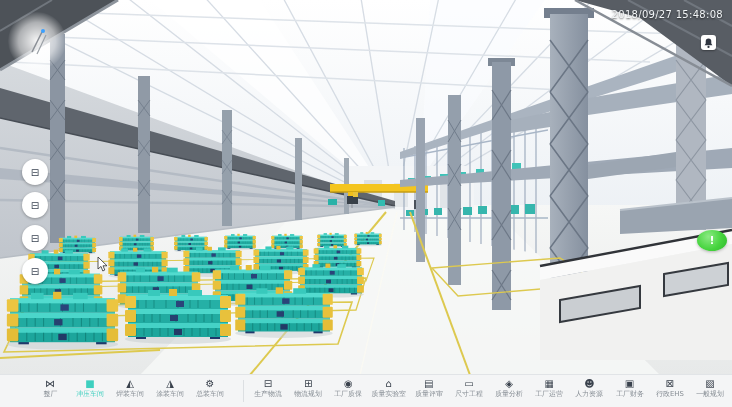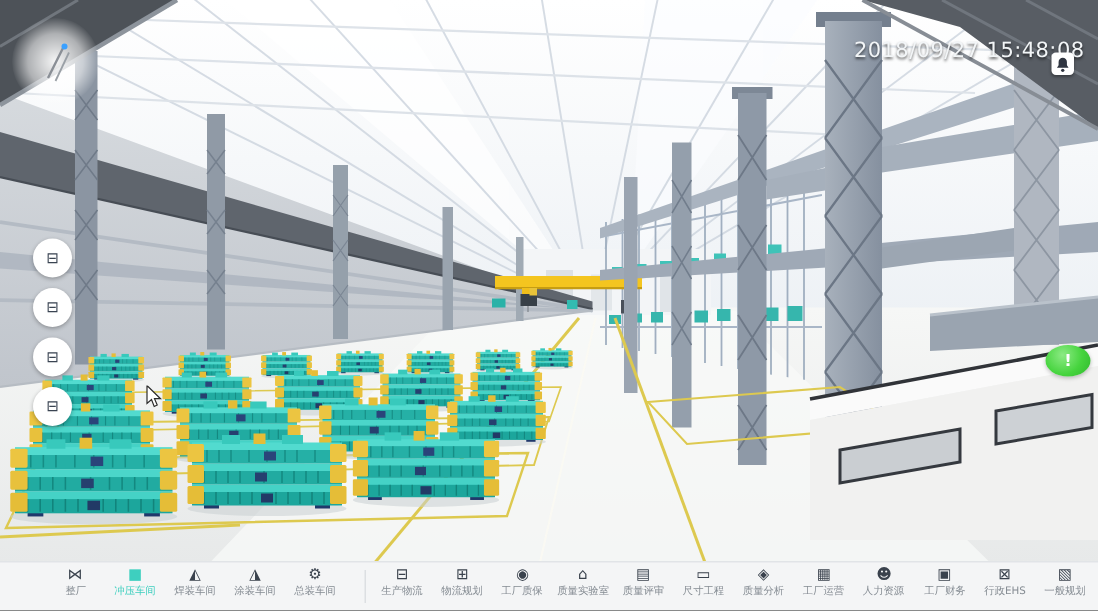--- a/index.html
+++ b/index.html
@@ -4,21 +4,21 @@
 <style>
   html,body{margin:0;padding:0;background:#222;}
   .stage{position:relative;width:732px;height:407px;overflow:hidden;
          font-family:"DejaVu Sans","Liberation Sans",sans-serif;background:#eceeef;}
   
   .scene-wrap{position:absolute;top:0;left:0;width:732px;height:375px;}
   
   .compass{position:absolute;left:8px;top:12px;width:58px;height:58px;border-radius:50%;
            background:radial-gradient(circle,rgba(255,255,255,.95) 0%,rgba(255,255,255,.55) 45%,rgba(255,255,255,0) 72%);}
   
-  .timestamp{position:absolute;top:26px;right:9px;font-size:14px;letter-spacing:.3px;color:#f2f5f7;
+  .timestamp{position:absolute;top:9px;right:9px;font-size:10px;letter-spacing:.3px;color:#f2f5f7;
              text-shadow:0 1px 2px rgba(0,0,0,.65);}
   
   .bell-btn{position:absolute;top:35px;right:16px;width:15px;height:15px;background:#fff;border-radius:3px;
             box-shadow:0 1px 2px rgba(0,0,0,.35);display:flex;align-items:center;justify-content:center;cursor:pointer;}
   
   .side-btns{position:absolute;left:22px;top:159px;display:flex;flex-direction:column;gap:7px;}
   .side-btn{width:26px;height:26px;border-radius:50%;background:#fff;box-shadow:0 1px 3px rgba(0,0,0,.3);
             display:flex;align-items:center;justify-content:center;font-size:10px;color:#3a4452;cursor:pointer;}
   
   .alert-marker{position:absolute;left:697px;top:230px;width:30px;height:21px;border-radius:50%;

